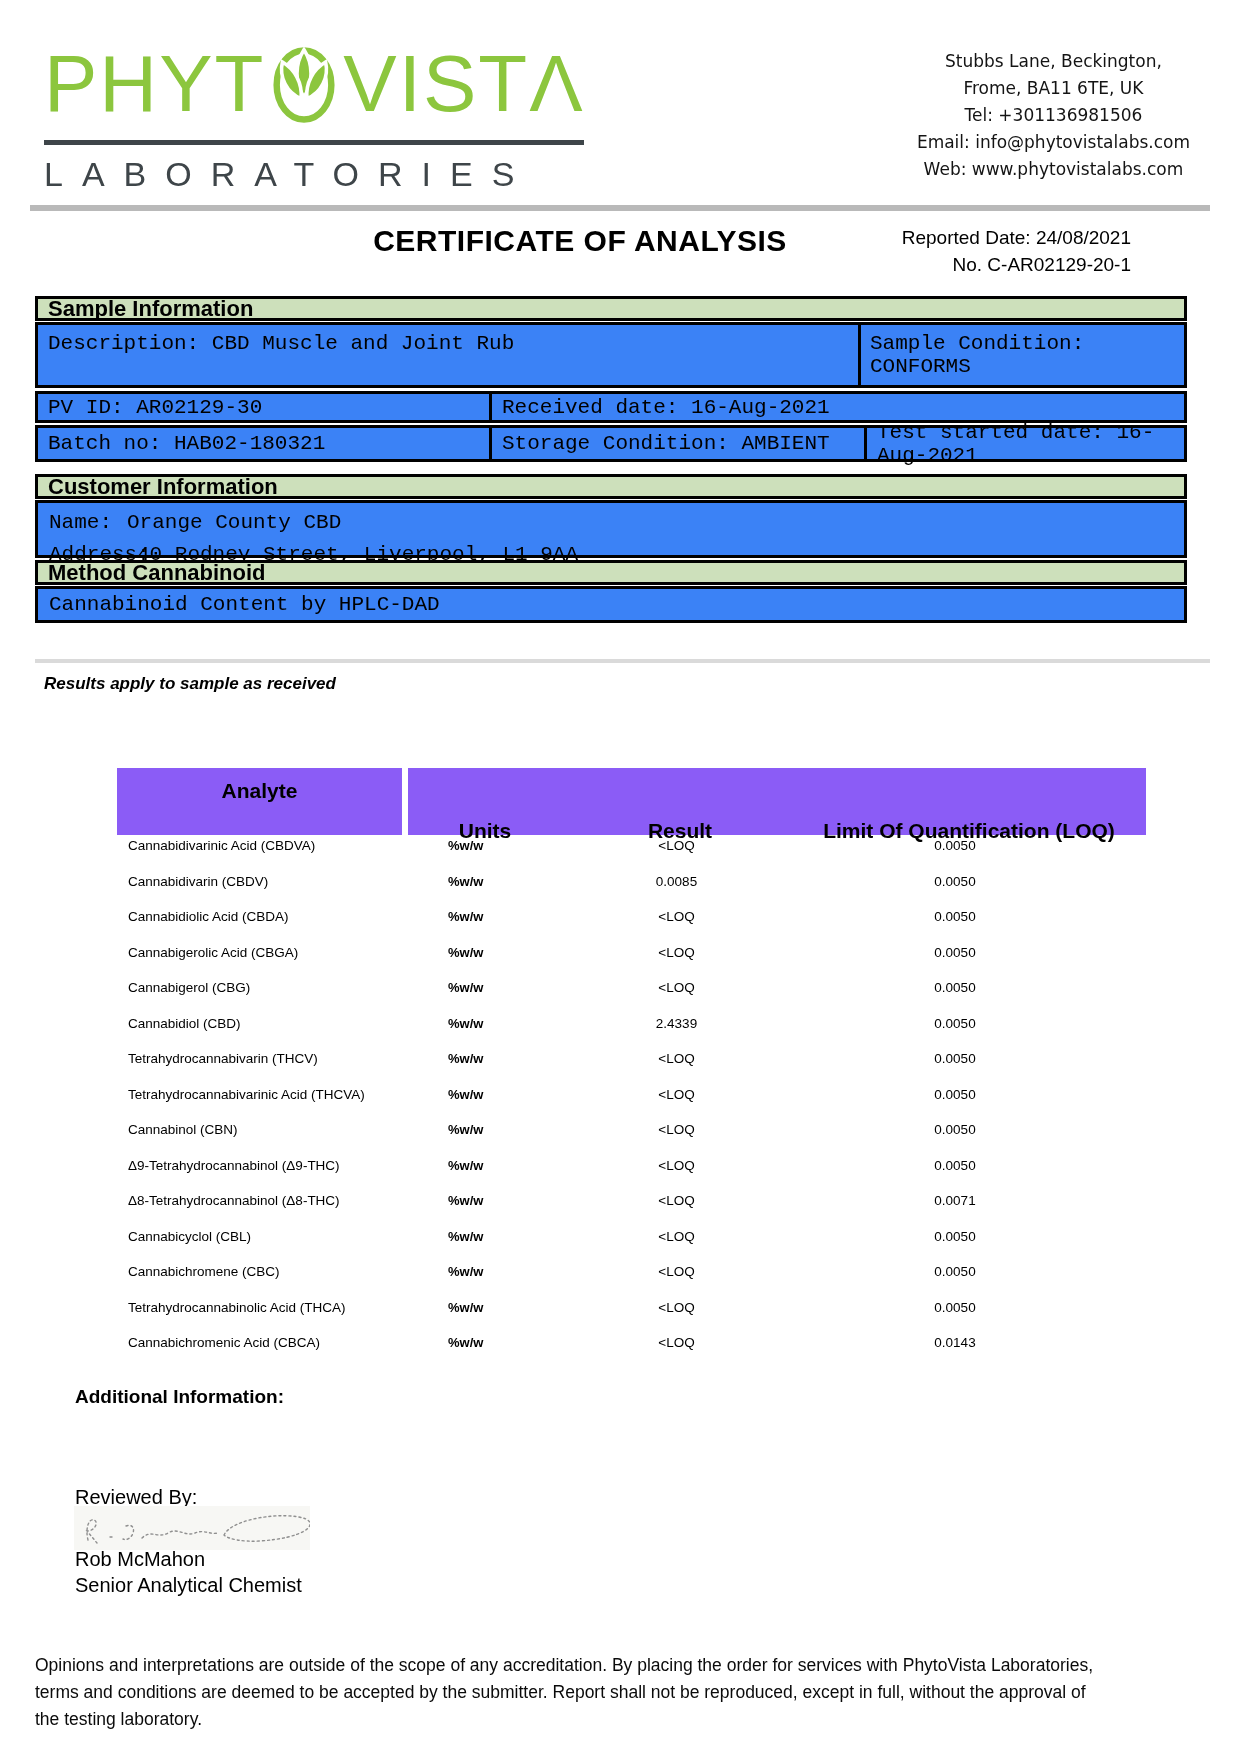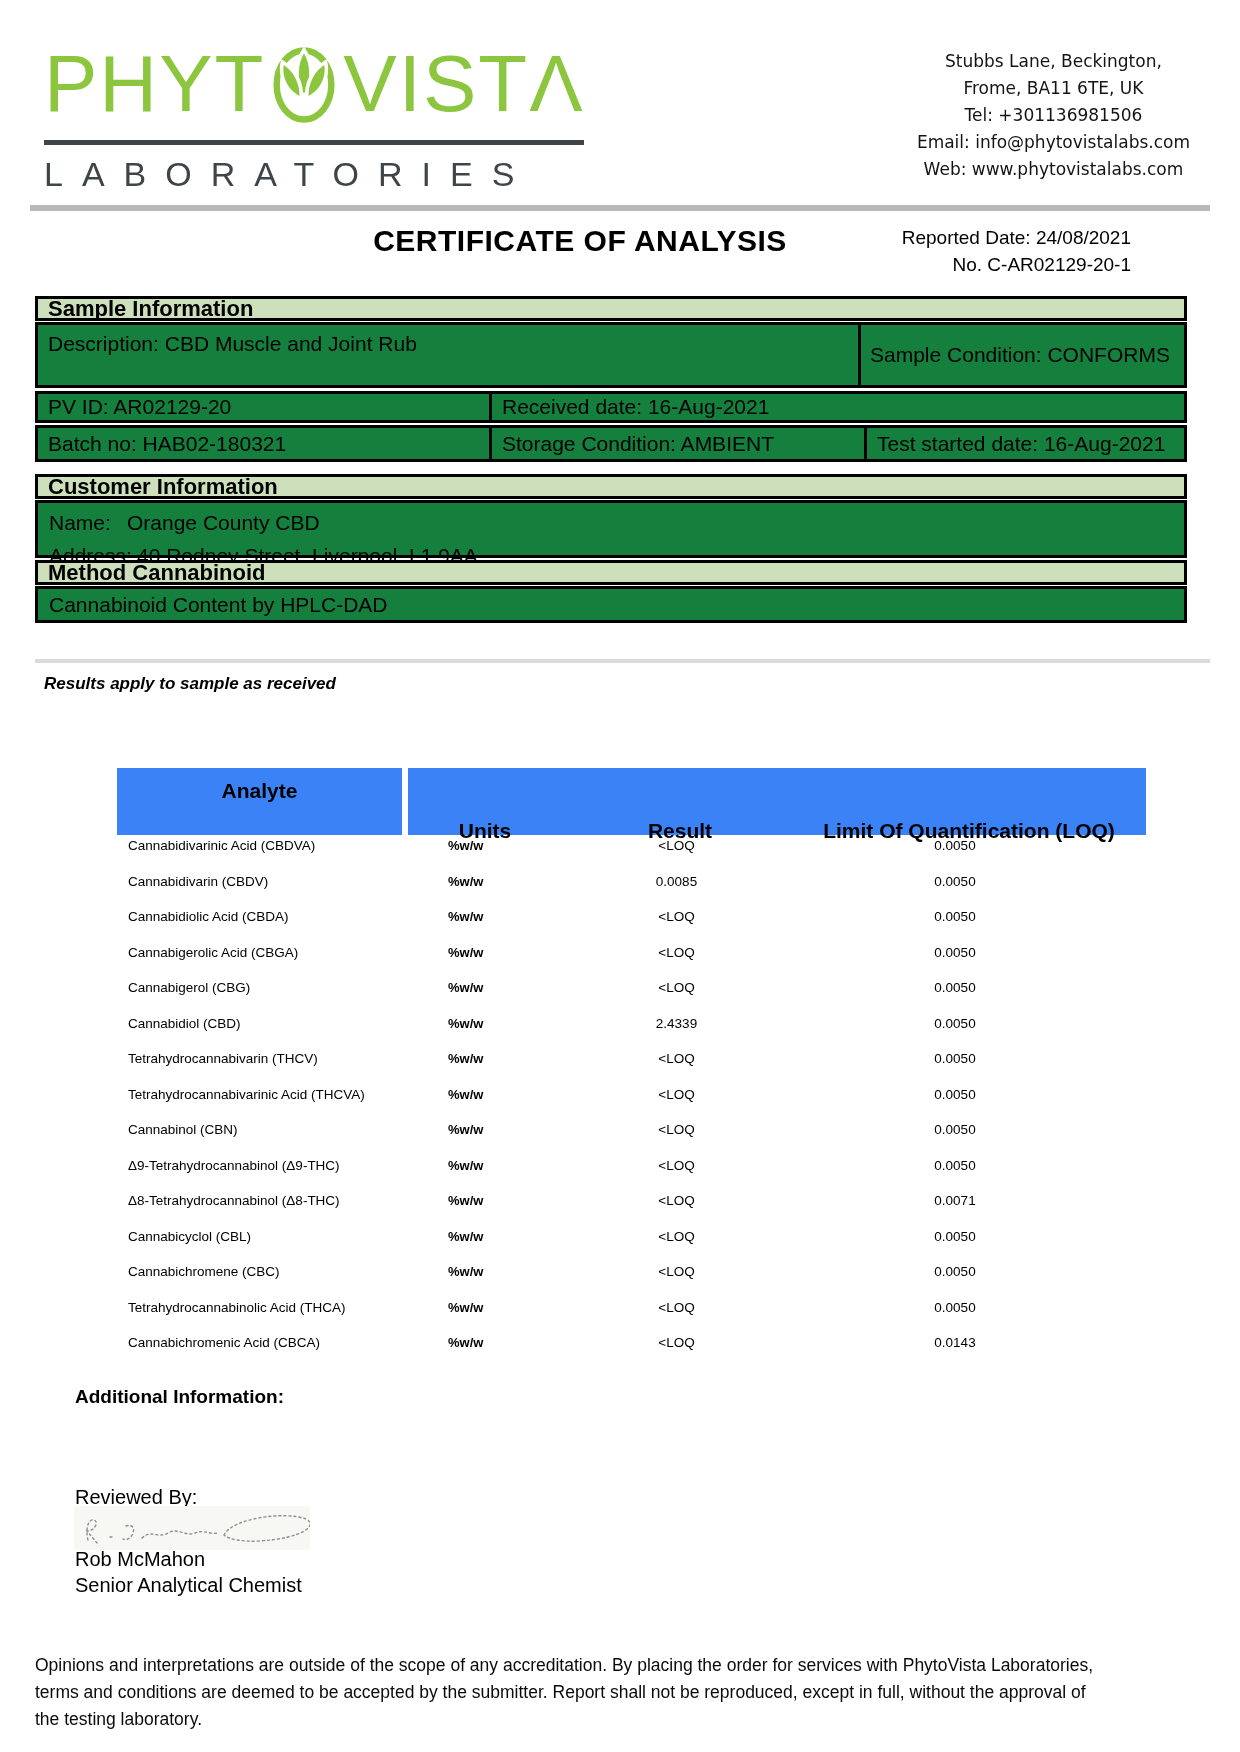--- a/index.html
+++ b/index.html
@@ -22,21 +22,21 @@
   .gray-rule { left:30px; top:205px; width:1180px; height:6px; background:#b9b9b9; }
 
   .doc-title { left:300px; top:224px; width:560px; text-align:center; font-size:30px; font-weight:bold; letter-spacing:0.5px; }
   .meta { right:109px; top:224px; text-align:right; font-size:19px; line-height:27px; }
 
   
   .info-wrap { left:35px; top:296px; width:1152px; height:330px; }
   .info-wrap > div { position:absolute; box-sizing:border-box; width:1152px; }
   .gbar { background:#cde0bb; border:3px solid #000; height:25px; display:flex; align-items:center;
           padding-left:10px; font-size:22px; font-weight:bold; }
-  .bx { border:3px solid #000; background:#15803d; font-size:21px; }
+  .bx { border:3px solid #000; background:#3b82f6; font-size:21px;font-family:Liberation Mono, monospace; }
 
   .desc-box { top:26px; height:66px; display:flex; }
   .desc-cell { flex:1 1 auto; padding:7px 10px; }
   .cond-cell { width:326px; flex:0 0 326px; border-left:3px solid #000; display:flex; align-items:center; padding-left:9px; box-sizing:border-box; }
 
   .trow { display:flex; }
   .trow > div { display:flex; align-items:center; padding-left:10px; box-sizing:border-box; }
   .trow .c1 { width:451px; flex:0 0 451px; }
   .trow .c2 { width:375px; flex:0 0 375px; border-left:3px solid #000; }
   .trow .c3 { flex:1 1 auto; border-left:3px solid #000; }
@@ -48,21 +48,21 @@
   .cust-line { margin-bottom:9px; }
   .lbl-name { display:inline-block; width:78px; }
   .lbl-addr { display:inline-block; width:88px; }
   .mbar { top:264px; }
   .meth-box { top:290px; height:37px; display:flex; align-items:center; padding-left:11px; }
 
   
   .thin-rule { left:35px; top:659px; width:1175px; height:4px; background:#dadada; }
   .note { left:44px; top:674px; font-size:17px; font-weight:bold; font-style:italic; }
 
-  .rh { top:768px; height:67px; background:#3b82f6; box-sizing:border-box; padding-top:11px; font-size:21px; font-weight:bold; }
+  .rh { top:768px; height:67px; background:#8b5cf6; box-sizing:border-box; padding-top:11px; font-size:21px; font-weight:bold; }
   .rh-a { left:117px; width:285px; text-align:center; }
   .rh-b { left:408px; width:738px; }
   .rh-b span { position:absolute; top:4px; text-align:center;margin-top:47px; }
   .rh-units  { left:0px;   width:154px; }
   .rh-result { left:172px; width:200px; }
   .rh-loq    { left:361px; width:400px; }
 
   .rows { left:117px; top:828px; width:1003px; }
   .r-row { display:grid; grid-template-columns:285px 161px 227px 330px; height:35.5px; align-items:center; }
   .c-analyte { padding-left:11px; font-size:13.5px; font-weight:normal; }
@@ -119,21 +119,21 @@
   <div class="abs info-wrap">
 
     <div class="gbar" style="top:0;">Sample Information</div>
 
     <div class="bx desc-box">
       <div class="desc-cell">Description: CBD Muscle and Joint Rub</div>
       <div class="cond-cell">Sample Condition: CONFORMS</div>
     </div>
 
     <div class="bx trow row1">
-      <div class="c1">PV ID: AR02129-20</div>
+      <div class="c1">PV ID: AR02129-30</div>
       <div class="c3">Received date: 16-Aug-2021</div>
     </div>
 
     <div class="bx trow row2">
       <div class="c1">Batch no: HAB02-180321</div>
       <div class="c2">Storage Condition: AMBIENT</div>
       <div class="c3">Test started date: 16-Aug-2021</div>
     </div>
 
     <div class="gbar cbar">Customer Information</div>

